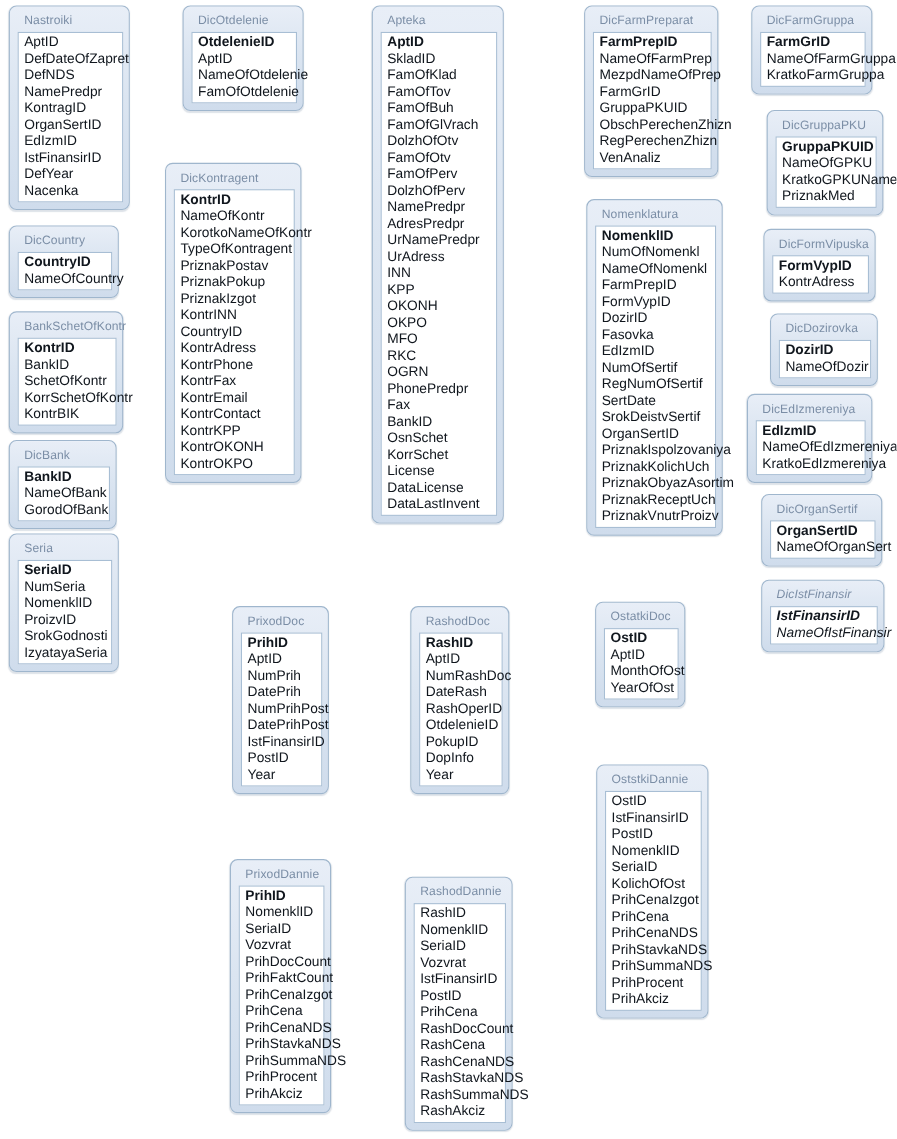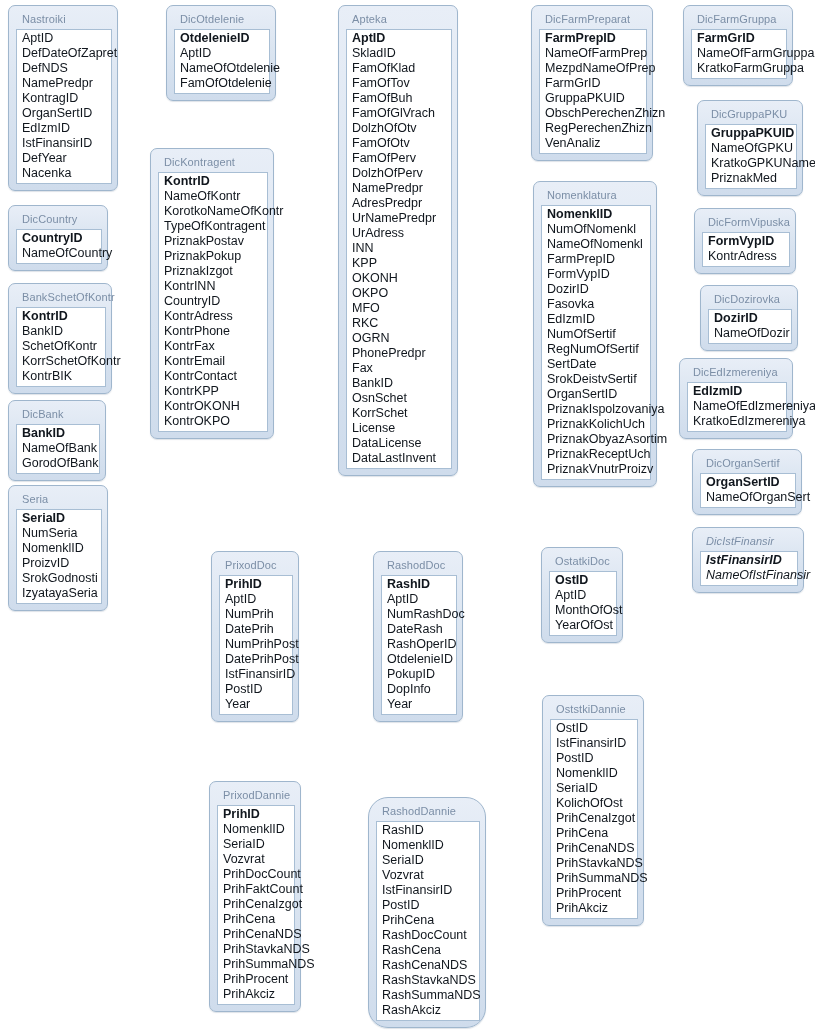--- a/index.html
+++ b/index.html
@@ -203,21 +203,21 @@
         <div class="fld">AptID</div>
         <div class="fld">NumRashDoc</div>
         <div class="fld">DateRash</div>
         <div class="fld">RashOperID</div>
         <div class="fld">OtdelenieID</div>
         <div class="fld">PokupID</div>
         <div class="fld">DopInfo</div>
         <div class="fld">Year</div>
       </div>
     </div>
-    <div class="tbl" style="left: 368px; top: 797px; width: 118px; border-radius: 20px;">
+    <div class="tbl" style="left: 368px; top: 797px; width: 98px;">
       <div class="tbl-title">RashodDannie</div>
       <div class="tbl-fields">
         <div class="fld">RashID</div>
         <div class="fld">NomenklID</div>
         <div class="fld">SeriaID</div>
         <div class="fld">Vozvrat</div>
         <div class="fld">IstFinansirID</div>
         <div class="fld">PostID</div>
         <div class="fld">PrihCena</div>
         <div class="fld">RashDocCount</div>

